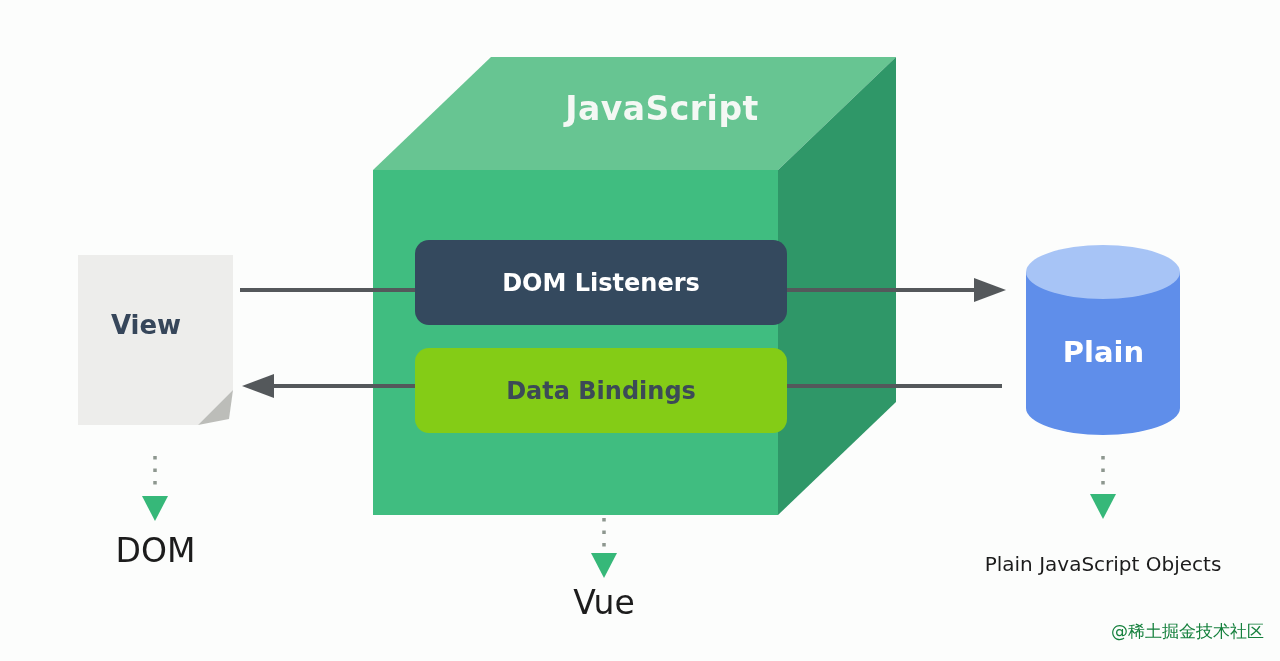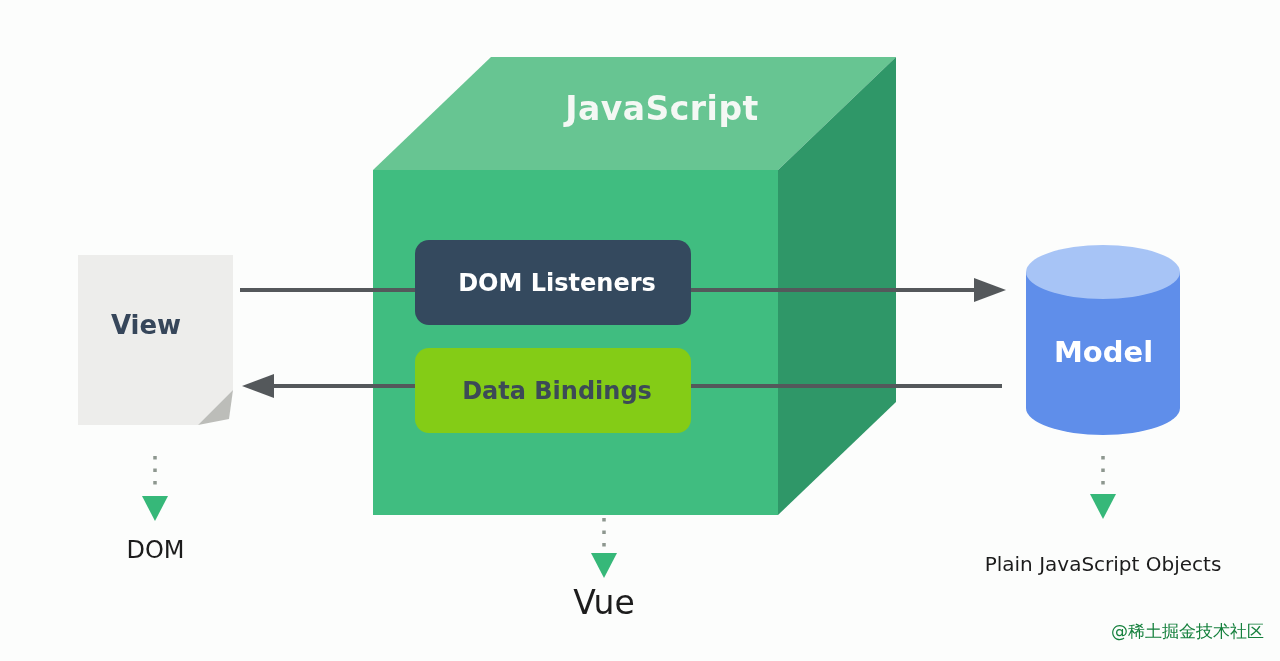--- a/index.html
+++ b/index.html
@@ -30,26 +30,25 @@
   }
   .viewmodel-label {
     left: 496px; top: 88px; width: 332px; height: 40px;
     color: #f4f8f4;
     font-size: 33px;
     font-weight: bold;
     letter-spacing: 0.5px;
   }
   .inner-box {
     left: 415px;
-    width: 268px;
+    width: 372px;
     height: 85px;
     border-radius: 14px;
     font-size: 24px;
     font-weight: bold;
-    padding-left: 8px;
   }
   .dom-listeners-box {
     top: 240px;
     background: #34495e;
     color: #ffffff;
   }
   .data-bindings-box {
     top: 348px;
     background: #84cc16;
     color: #3c4a57;
@@ -63,21 +62,21 @@
   .model-label {
     left: 1027px; top: 262px; width: 153px; height: 180px;
     color: #ffffff;
     font-size: 29px;
     font-weight: bold;
   }
   .caption {
     color: #1c1c1c;
     font-weight: normal;
   }
-  .dom-caption { left: 78px; top: 530px; width: 155px; height: 40px; font-size: 24px; }
+  .dom-caption { left: 78px; top: 530px; width: 155px; height: 40px; font-size: 33px; }
   .vue-caption { left: 529px; top: 582px; width: 150px; height: 40px; font-size: 33px; }
   .pjo-caption {
     left: 978px; top: 528px; width: 250px; height: 72px;
     font-size: 20px;
     line-height: 1.22;
   }
   .watermark {
     right: 16px; top: 620px;
     color: #15803d;
     font-size: 17px;
@@ -132,21 +131,21 @@
   <div class="abs center-flex inner-box dom-listeners-box">
     <span data-bind="diagram.cube.boxes.0.label">DOM Listeners</span>
   </div>
 
   <div class="abs center-flex inner-box data-bindings-box">
     <span data-bind="diagram.cube.boxes.1.label">Data Bindings</span>
   </div>
 
   <div class="abs center-flex view-label" data-bind="diagram.view.label">View</div>
 
-  <div class="abs center-flex model-label" data-bind="diagram.model.label">Model</div>
+  <div class="abs center-flex model-label" data-bind="diagram.model.label">Plain</div>
 
   <div class="abs center-flex caption dom-caption" data-bind="diagram.view.caption">DOM</div>
 
   <div class="abs center-flex caption vue-caption" data-bind="diagram.cube.caption">Vue</div>
 
   <div class="abs center-flex caption pjo-caption" data-bind="diagram.model.caption">Plain JavaScript Objects</div>
 
   <div class="watermark" data-bind="watermark">@稀土掘金技术社区</div>
 
 </div>

